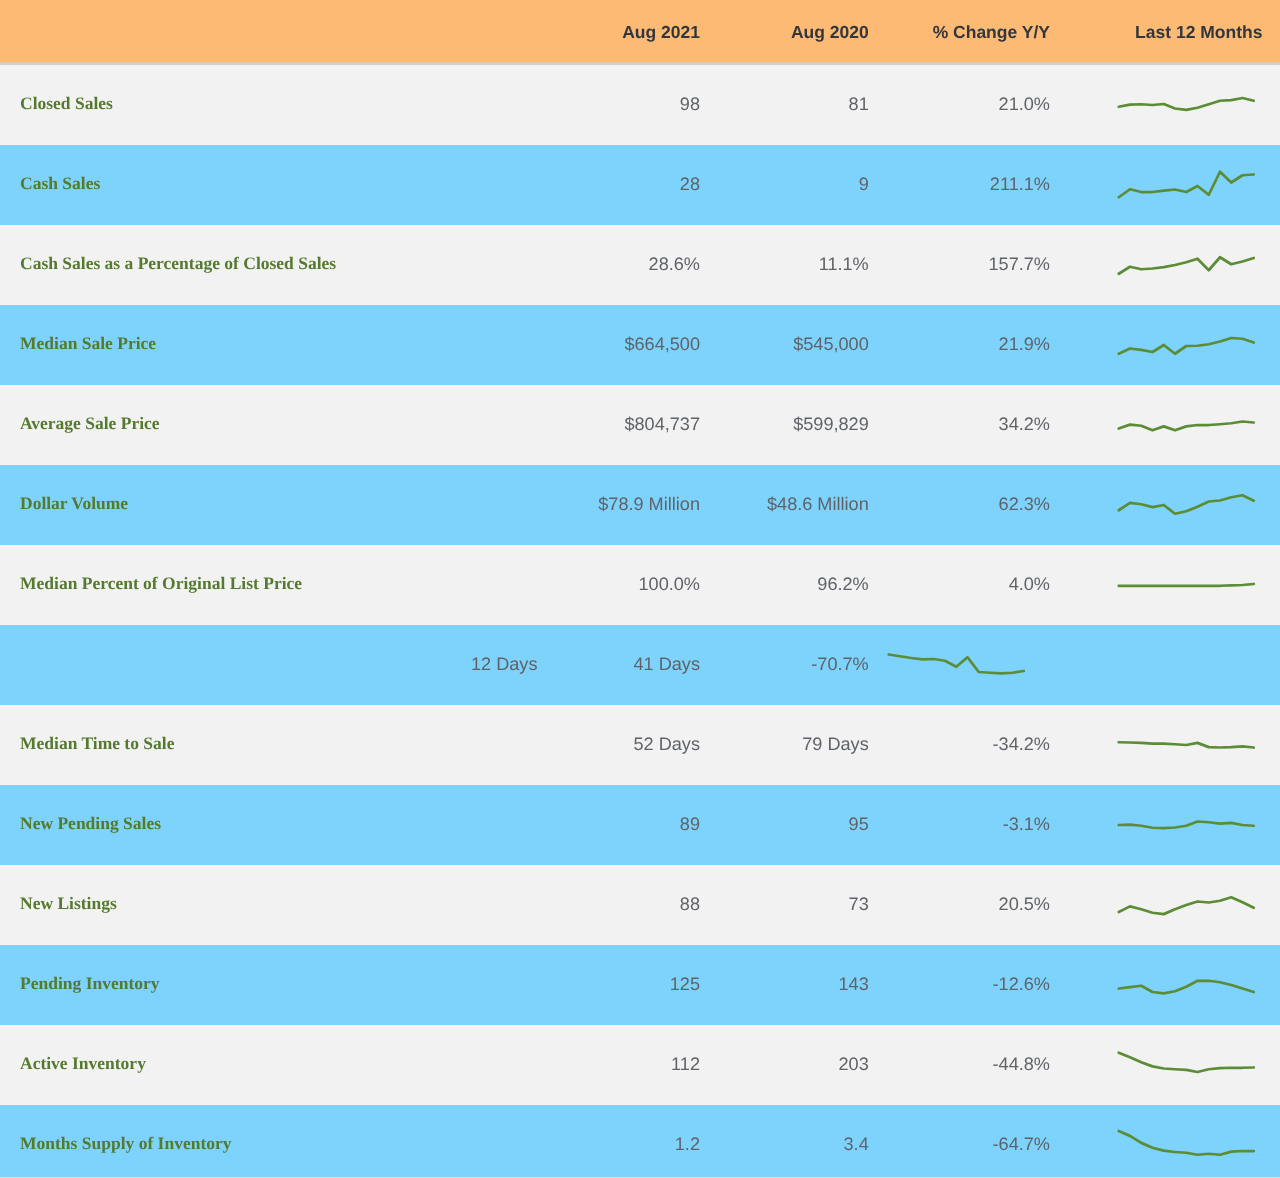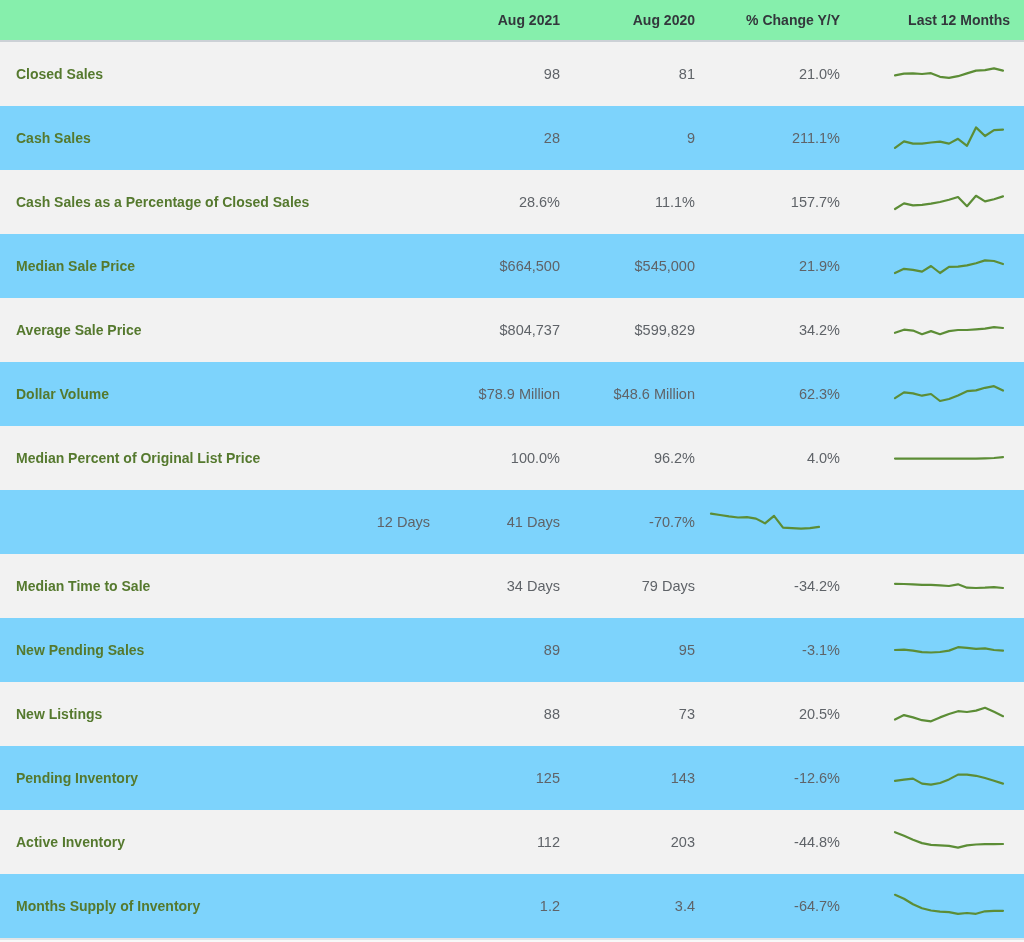--- a/index.html
+++ b/index.html
@@ -13,22 +13,22 @@
   }
   .stats-table { width: 1024px; }
 
   .grid-row {
     display: grid;
     grid-template-columns: 430px 130px 135px 145px 184px;
     align-items: center;
   }
 
   .header-row {
-    height: 42px;
-    background: #86efac;
+    height: 52px;
+    background: #fdba74;
     border-bottom: 2px solid #ccd1d6;
   }
   .header-cell {
     font-size: 14px;
     font-weight: 700;
     color: #33373c;
     text-align: right;
     white-space: nowrap;
   }
   .header-cell.spark-head { padding-right: 14px; }
@@ -39,20 +39,21 @@
   .metric-cell {
     padding-left: 16px;
     font-size: 14px;
     font-weight: 700;
     color: #55792e;
     cursor: pointer;
     white-space: nowrap;
     display: flex;
     align-items: flex-end;
     gap: 8px;
+    font-family: Liberation Serif, serif;
   }
   .info-dot {
     display: none;
     width: 13px;
     height: 9px;
     border-radius: 5px;
     background: #e9e9e9;
     opacity: 0.9;
   }
 
@@ -212,21 +213,21 @@
         <polyline class="spark-line" points="2.0,7.6 11.0,9.0 20.0,10.4 29.0,11.5 38.0,11.2 47.0,12.6 56.0,17.4 65.0,9.8 74.0,21.6 83.0,22.2 92.0,22.7 101.0,22.2 110.0,20.8"></polyline>
       </svg>
     </div>
   </div>
 
   <div class="grid-row data-row alt">
     <div class="metric-cell">
       <span>Median Time to Sale</span>
 
     </div>
-    <div class="value-cell">34 Days</div>
+    <div class="value-cell">52 Days</div>
     <div class="value-cell">79 Days</div>
     <div class="value-cell">-34.2%</div>
     <div class="spark-cell">
       <svg width="112" height="32" viewBox="0 0 112 32">
         <polyline class="spark-line" points="2.0,13.8 11.0,14.0 20.0,14.3 29.0,14.9 38.0,14.9 47.0,15.4 56.0,16.0 65.0,14.3 74.0,17.7 83.0,18.0 92.0,17.7 101.0,17.1 110.0,18.0"></polyline>
       </svg>
     </div>
   </div>
 
   <div class="grid-row data-row">

